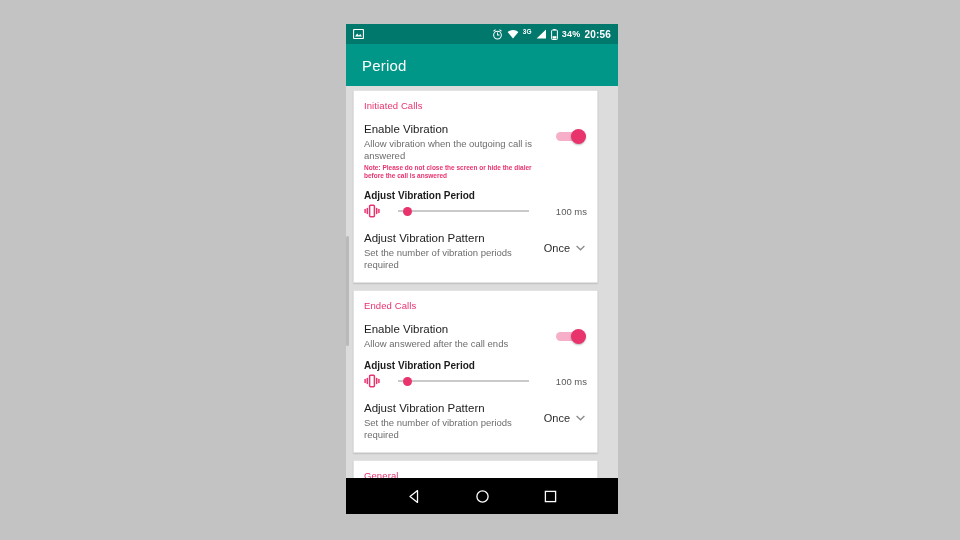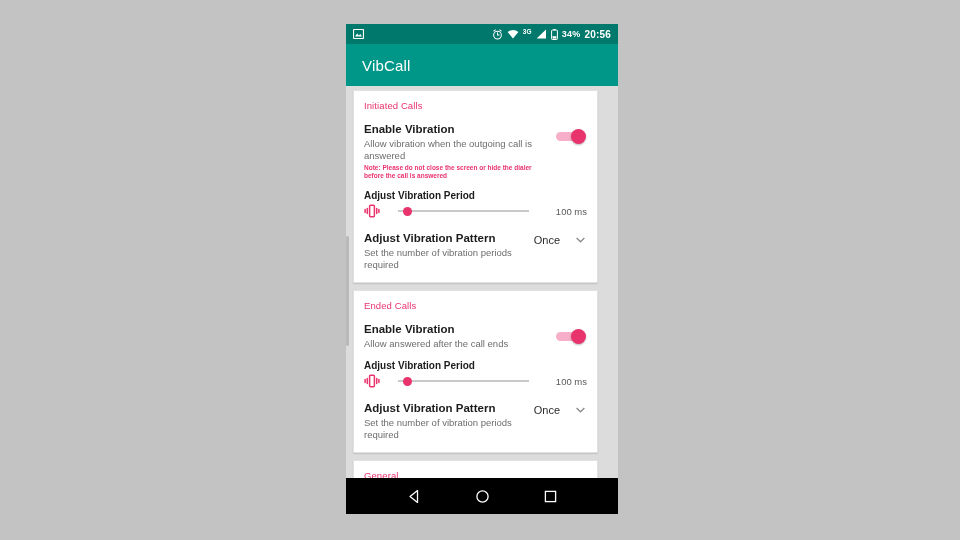--- a/index.html
+++ b/index.html
@@ -91,21 +91,21 @@
   }
 
   .row {
     display: flex;
     align-items: flex-start;
     padding: 5px 10px 7px 10px;
   }
   .row-text { flex: 1 1 auto; min-width: 0; padding-right: 8px; }
   .row-title {
     font-size: 11.5px;
-    font-weight: bold;
+    font-weight: normal;
     color: #1c1c1c;
     line-height: 15px;
   }
   .row-sub {
     font-size: 9.5px;
     color: #6d6d6d;
     line-height: 12px;
     margin-top: 1px;
   }
   .row-note {
@@ -177,22 +177,22 @@
     color: #595959;
     width: 40px;
     text-align: right;
   }
 
   
   .dropdown {
     flex: 0 0 auto;
     display: flex;
     align-items: center;
-    gap: 16px;
-    margin-top: 3px;
+    gap: 6px;
+    margin-top: 11px;
     padding-right: 2px;
   }
   .dropdown-value {
     font-size: 11px;
     color: #2b2b2b;
   }
   .chev { display: block; }
 
   
   .navbar {
@@ -237,21 +237,21 @@
           <rect x="2.3" y="0" width="2.4" height="1.1" fill="#ffffff"></rect>
           <rect x="0.6" y="1.1" width="5.8" height="9.4" rx="0.7" fill="none" stroke="#ffffff" stroke-width="1"></rect>
           <rect x="1.6" y="7.2" width="3.8" height="2.4" fill="#ffffff"></rect>
         </svg>
         <span class="sb-batt-pct">34%</span>
         <span class="sb-clock">20:56</span>
       </div>
     </div>
 
     <div class="appbar">
-      <span class="appbar-title">VibCall</span>
+      <span class="appbar-title">Period</span>
     </div>
 
     <div class="content">
       <div class="scrollbar"></div>
 
       <div class="card">
         <div class="section-title">Initiated Calls</div>
 
         <div class="row">
           <div class="row-text">

